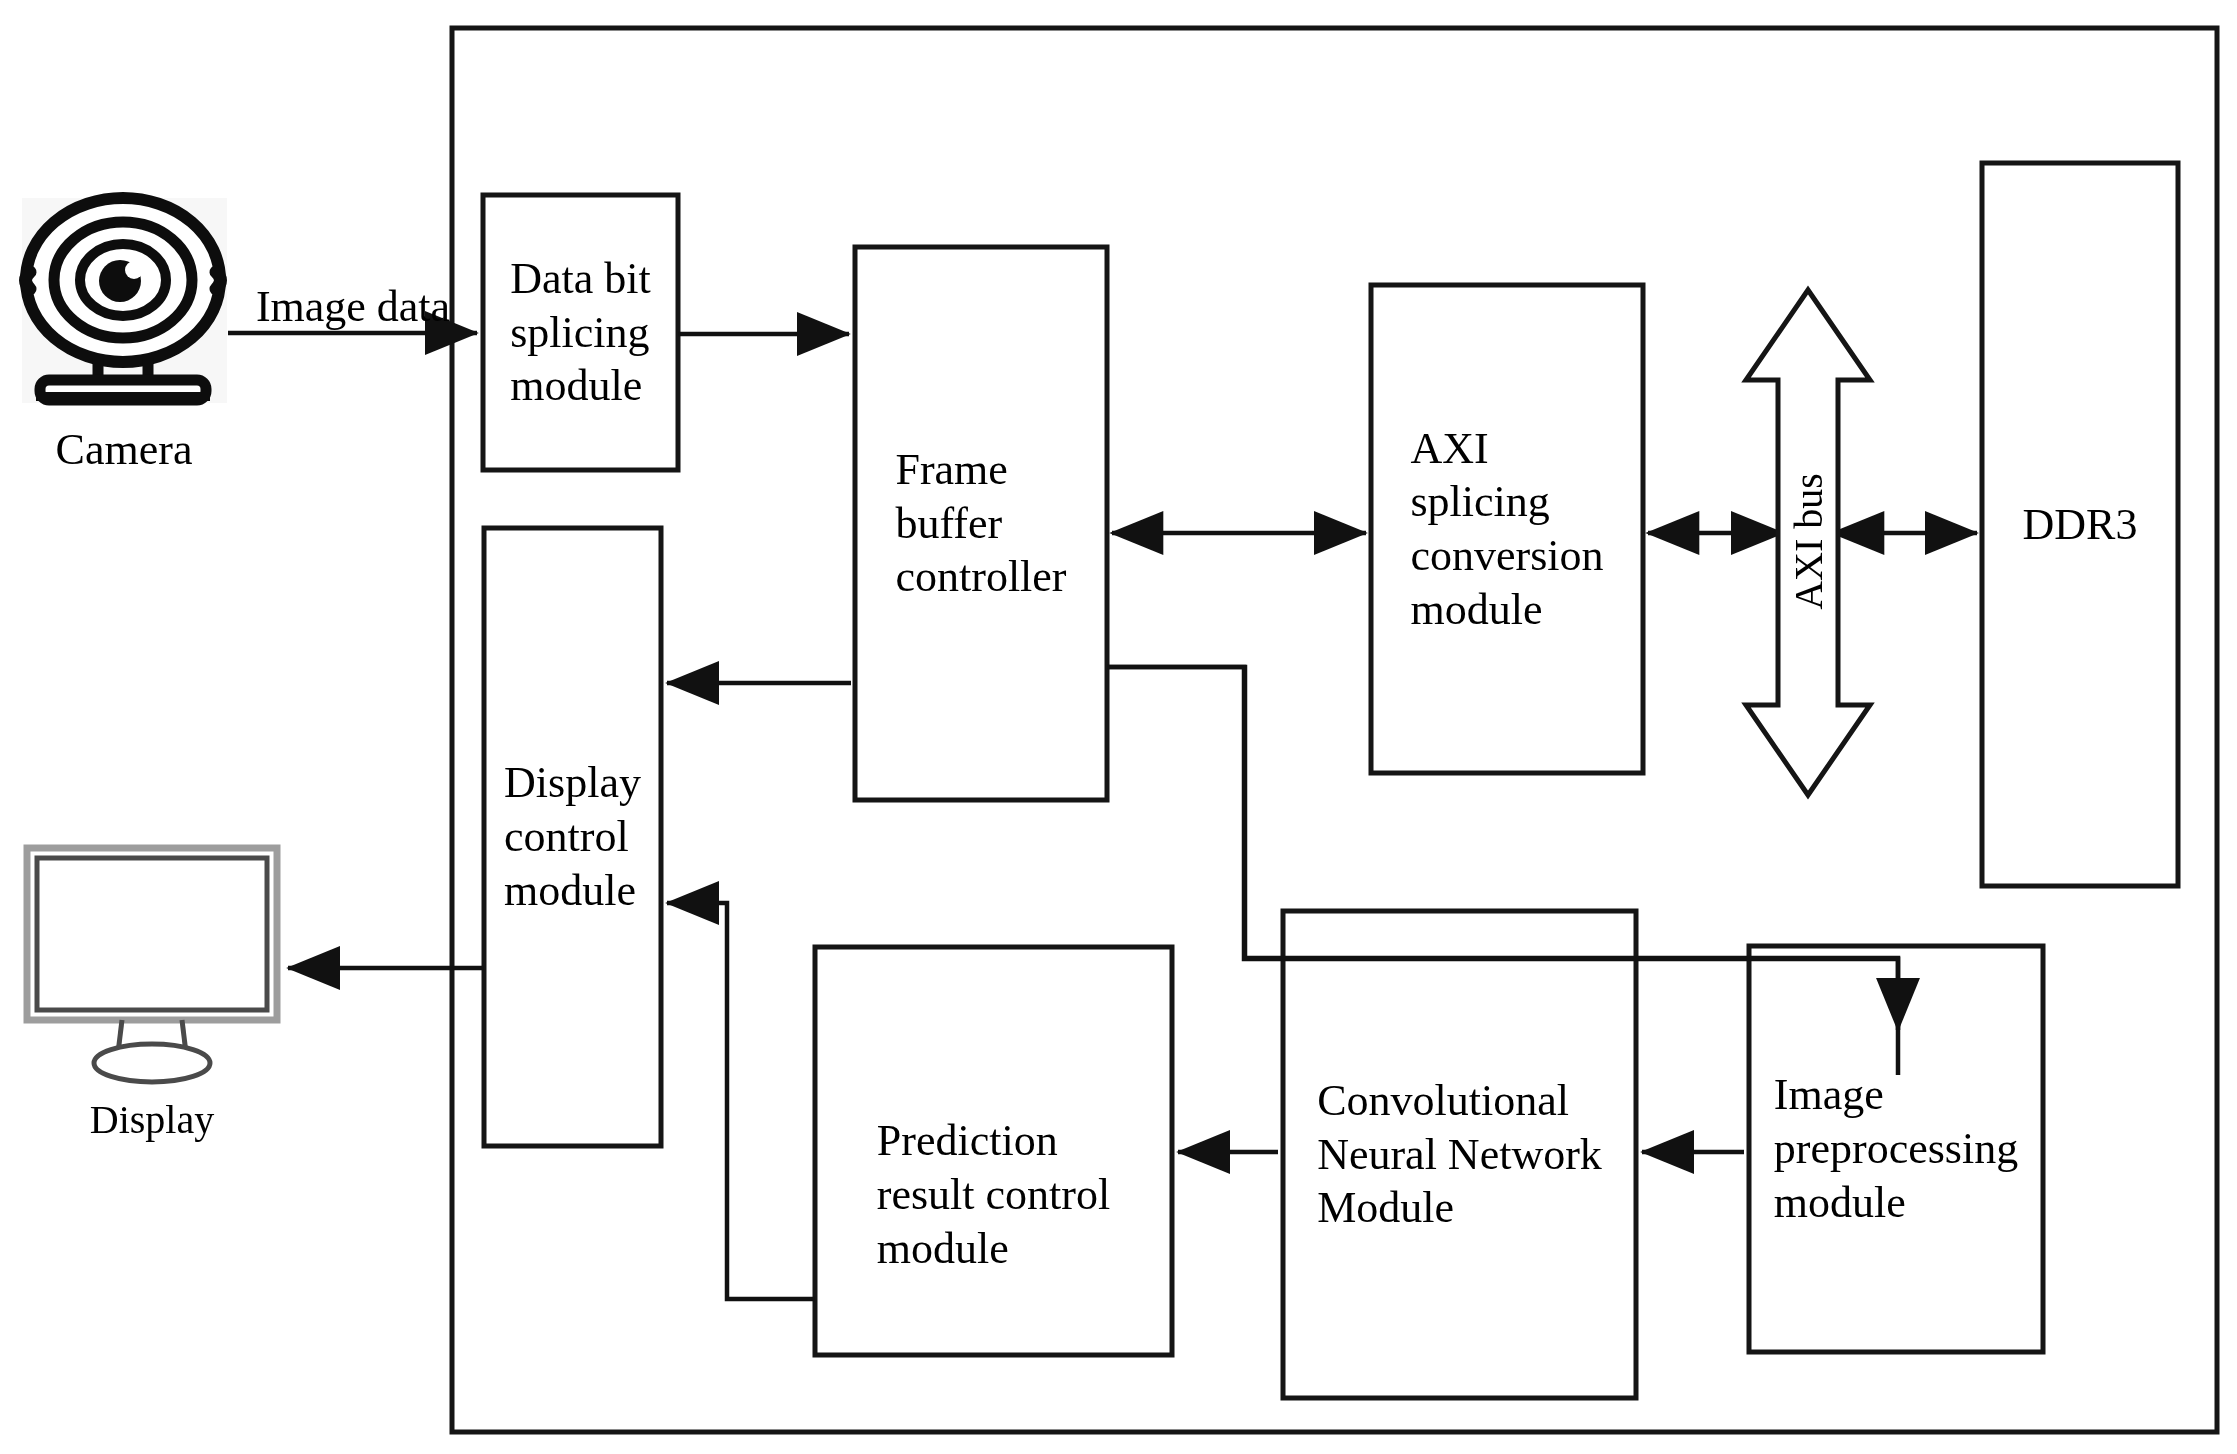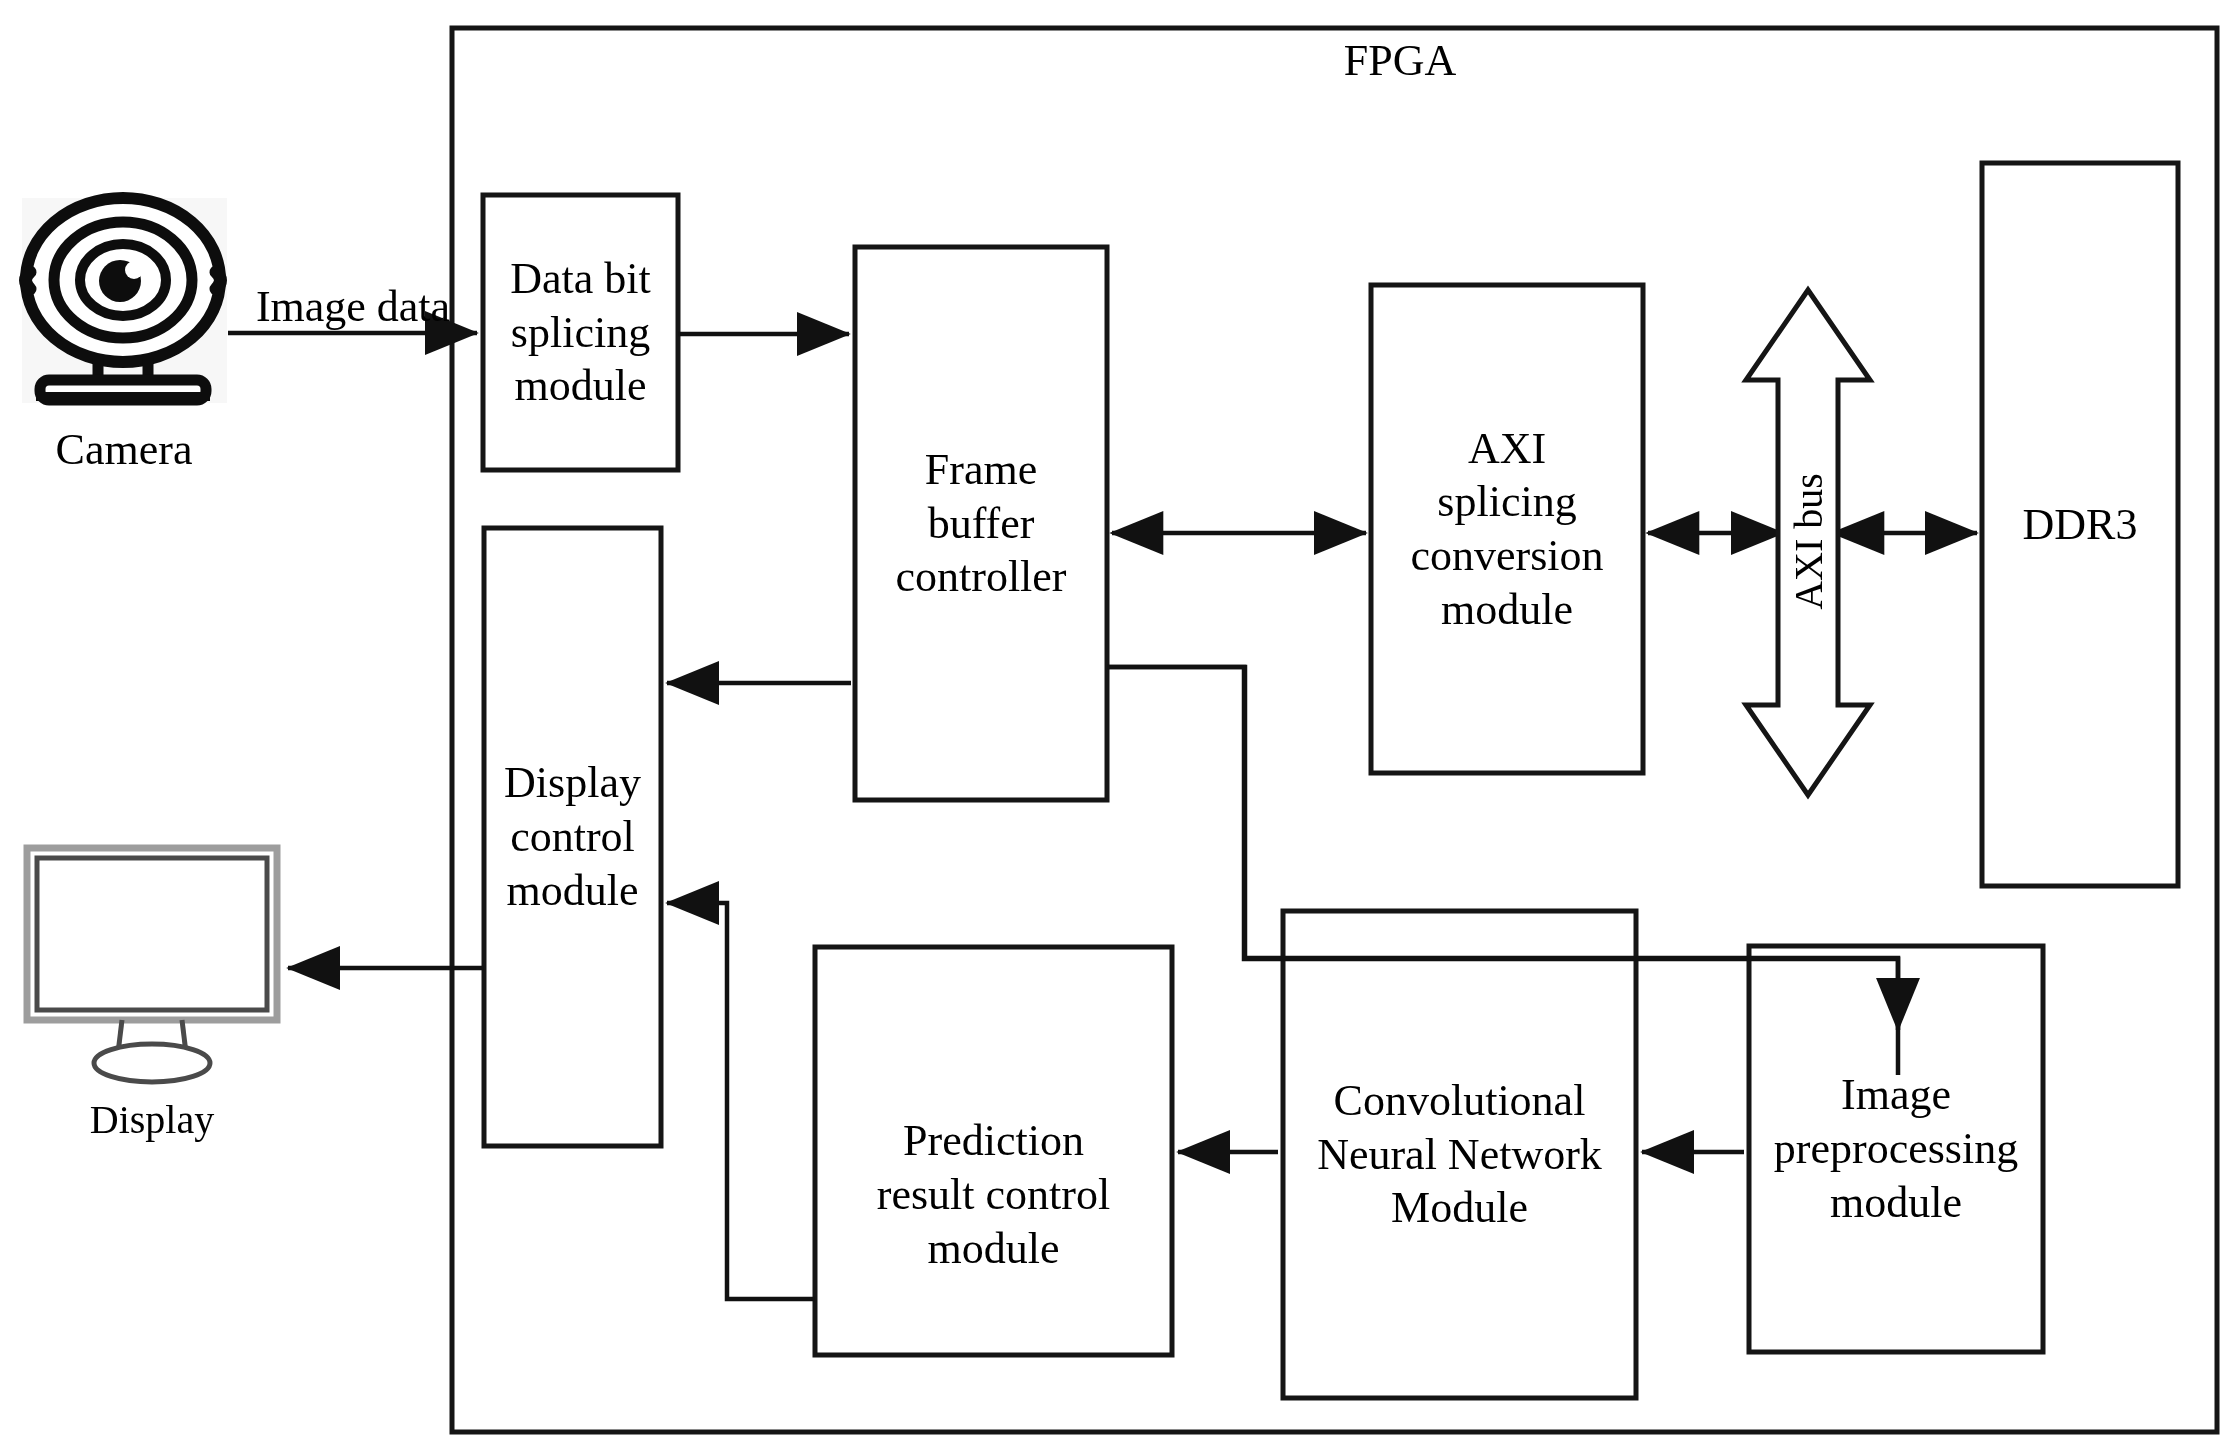--- a/index.html
+++ b/index.html
@@ -24,21 +24,20 @@
     left: 0;
     top: 0;
     width: 2237px;
     height: 1454px;
   }
   .box-label {
     position: absolute;
     display: flex;
     align-items: center;
     justify-content: center;
-    text-align: center;
     line-height: 1.22;
     font-size: 44px;
     pointer-events: none;
     white-space: pre-line;
   }
   .plain-label {
     position: absolute;
     text-align: center;
     font-size: 44px;
     line-height: 1.15;
@@ -127,21 +126,20 @@
 
     <g>
       <rect x="27" y="848" width="250" height="172" fill="#ffffff" stroke="#9d9d9d" stroke-width="7"></rect>
       <rect x="37" y="858" width="230" height="152" fill="#ffffff" stroke="#4a4a4a" stroke-width="5"></rect>
       <path d="M122,1020 L118,1053" fill="none" stroke="#4a4a4a" stroke-width="5"></path>
       <path d="M182,1020 L186,1053" fill="none" stroke="#4a4a4a" stroke-width="5"></path>
       <ellipse cx="152" cy="1063" rx="58" ry="19" fill="#ffffff" stroke="#4a4a4a" stroke-width="5"></ellipse>
     </g>
   </svg>
 
-  <div class="plain-label" style="left:1200px; top:36px; width:400px;">FPGA</div>
 
   <div class="plain-label" style="left:24px; top:425px; width:200px;">Camera</div>
 
   <div class="plain-label" style="left:52px; top:1097px; width:200px; font-size:40px;">Display</div>
 
   <div class="plain-label" style="left:228px; top:240px; width:250px;margin-top:42px;">Image data</div>
 
   <div class="bus-label" style="left:1720px; top:518px; width:176px;">AXI bus</div>
 
   <div class="box-label" style="left:483px; top:195px; width:195px; height:275px;">Data bit

